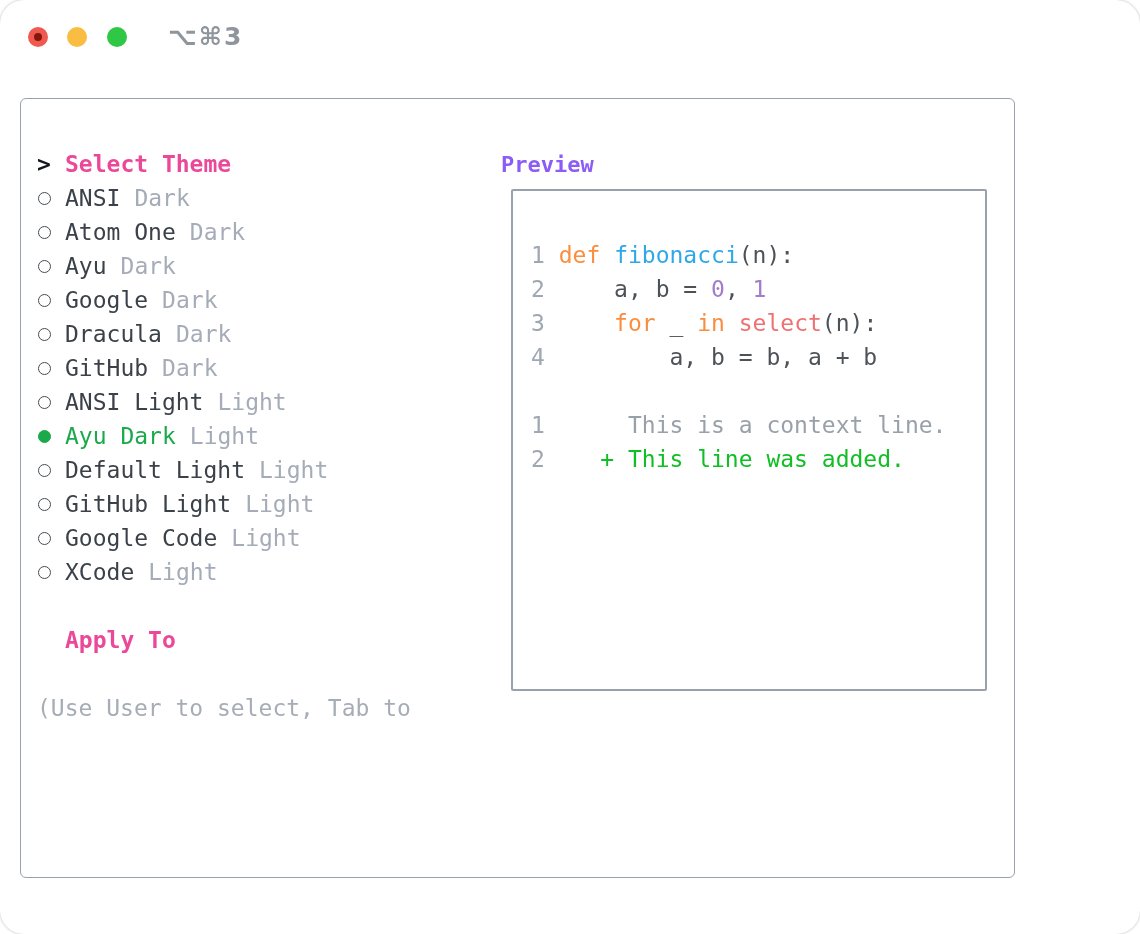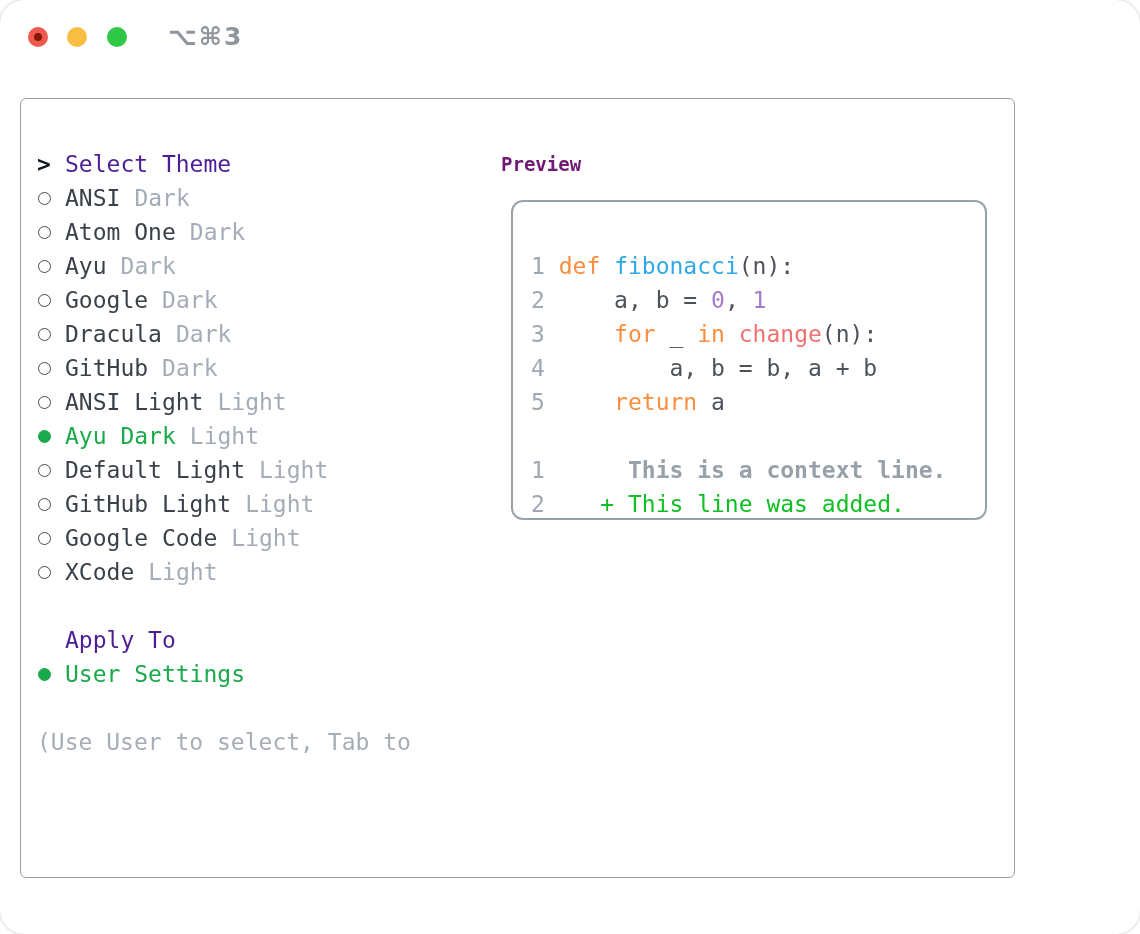--- a/index.html
+++ b/index.html
@@ -18,37 +18,37 @@
   
   .panel{position:absolute;left:20px;top:98px;width:995px;height:780px;background:#fff;
          border:1.5px solid #99A1AB;border-radius:6px;box-sizing:border-box;}
   .left-col{position:absolute;left:16px;top:48px;width:440px;}
   .row{height:34px;display:flex;align-items:center;white-space:pre;font-size:23px;color:#3B4149;}
   .marker{width:28px;flex:0 0 28px;display:flex;align-items:center;}
   .dot{width:13px;height:13px;border-radius:50%;border:1.5px solid #464C54;box-sizing:border-box;margin-left:1px;}
   .row.selected .dot{background:var(--c-accent-green,#1AA94B);border-color:var(--c-accent-green,#1AA94B);}
   .row.selected .name{color:var(--c-accent-green,#1AA94B);}
   .prompt{font-weight:bold;color:#14171B;font-size:23px;}
-  .sec-title{font-weight:normal;color:#4c1d95;}
+  .sec-title{font-weight:bold;color:#ec4899;}
   .variant{color:#A5ACB7;margin-left:14px;}
   .blank-row{height:34px;}
   .help-line{height:34px;display:flex;align-items:center;font-size:23px;color:#A6ADB6;white-space:pre;}
   
   .preview-col{position:absolute;left:480px;top:48px;width:500px;}
-  .preview-title{height:34px;display:flex;align-items:center;font-size:19px;font-weight:bold;color:#701a75;}
-  .preview-box{margin-left:10px;margin-top:19px;width:476px;height:320px;box-sizing:border-box;
-               border:2px solid #99A1AB;border-radius:12px;padding:47px 0 0 18px;overflow:hidden;}
+  .preview-title{height:34px;display:flex;align-items:center;font-size:22px;font-weight:bold;color:#8b5cf6;}
+  .preview-box{margin-left:10px;margin-top:8px;width:476px;height:502px;box-sizing:border-box;
+               border:2px solid #99A1AB;border-radius:2px;padding:47px 0 0 18px;overflow:hidden;}
   .pline{height:34px;line-height:34px;white-space:pre;font-size:23px;color:var(--c-code-plain,#4C5258);}
   .lineno{color:var(--c-line-number,#9FA7B3);}
   .tok-plain{color:var(--c-code-plain,#4C5258);}
   .tok-keyword{color:var(--c-keyword,#FA8D3E);}
   .tok-entity{color:var(--c-entity,#2EA8E6);}
   .tok-constant{color:var(--c-constant,#A37ACC);}
   .tok-markup{color:var(--c-markup,#F07171);}
-  .diff-context{color:var(--c-diff-context,#98A0A9);font-weight:bold;}
+  .diff-context{color:var(--c-diff-context,#98A0A9);}
   .diff-deleted{color:var(--c-diff-deleted,#C6341E);}
   .diff-added{color:var(--c-diff-added,#0FBF24);}
 </style>
 </head>
 <body>
 
 <div class="window">
 
   <div class="titlebar">
     <span class="tl red">
@@ -127,38 +127,33 @@
         <span class="name">XCode</span>
         <span class="variant">Light</span>
       </div>
 
       <div class="blank-row"></div>
 
       <div class="row">
         <span class="marker"></span>
         <span class="sec-title">Apply To</span>
       </div>
-      <div class="row selected">
-        <span class="marker"><span class="dot"></span></span>
-        <span class="name">User Settings</span>
-      </div>
 
       <div class="blank-row"></div>
 
       <div class="help-line">(Use User to select, Tab to</div>
     </div>
 
     <div class="preview-col">
       <div class="preview-title">Preview</div>
       <div class="preview-box">
           <div class="pline"><span class="lineno">1</span> <span class="tok-keyword">def</span><span class="tok-plain"> </span><span class="tok-entity">fibonacci</span><span class="tok-plain">(n):</span></div>
           <div class="pline"><span class="lineno">2</span> <span class="tok-plain">    a, b = </span><span class="tok-constant">0</span><span class="tok-plain">, </span><span class="tok-constant">1</span></div>
-          <div class="pline"><span class="lineno">3</span> <span class="tok-plain">    </span><span class="tok-keyword">for</span><span class="tok-plain"> _ </span><span class="tok-keyword">in</span><span class="tok-plain"> </span><span class="tok-markup">change</span><span class="tok-plain">(n):</span></div>
+          <div class="pline"><span class="lineno">3</span> <span class="tok-plain">    </span><span class="tok-keyword">for</span><span class="tok-plain"> _ </span><span class="tok-keyword">in</span><span class="tok-plain"> </span><span class="tok-markup">select</span><span class="tok-plain">(n):</span></div>
           <div class="pline"><span class="lineno">4</span> <span class="tok-plain">        a, b = b, a + b</span></div>
-          <div class="pline"><span class="lineno">5</span> <span class="tok-plain">    </span><span class="tok-keyword">return</span><span class="tok-plain"> a</span></div>
           <div class="pline"></div>
           <div class="pline"><span class="lineno">1</span>    <span class="diff-context">  This is a context line.</span></div>
           <div class="pline"><span class="lineno">2</span>    <span class="diff-added">+ This line was added.</span></div>
         </div>
     </div>
 
   </div>
 </div>
 
 </body></html>

